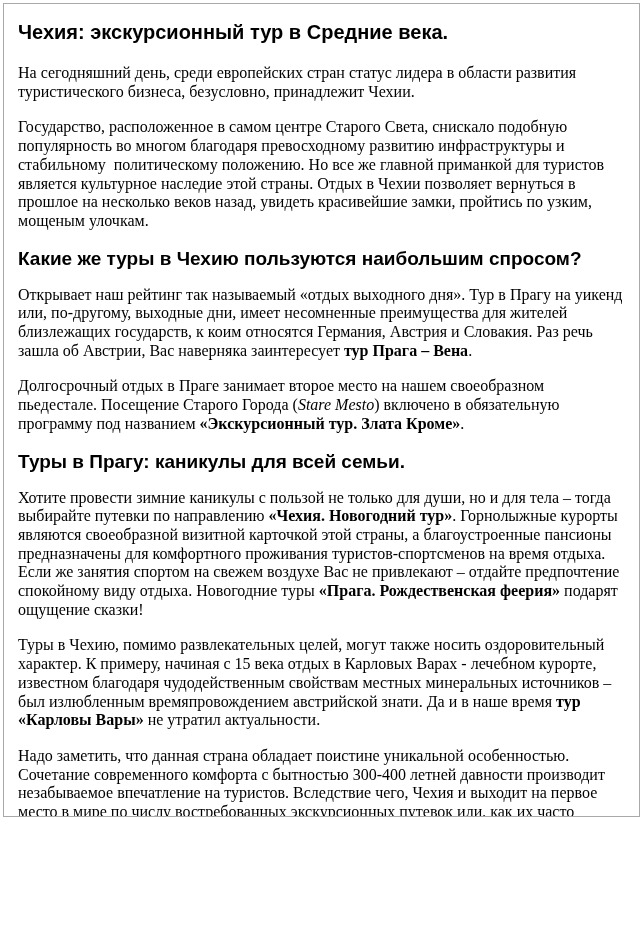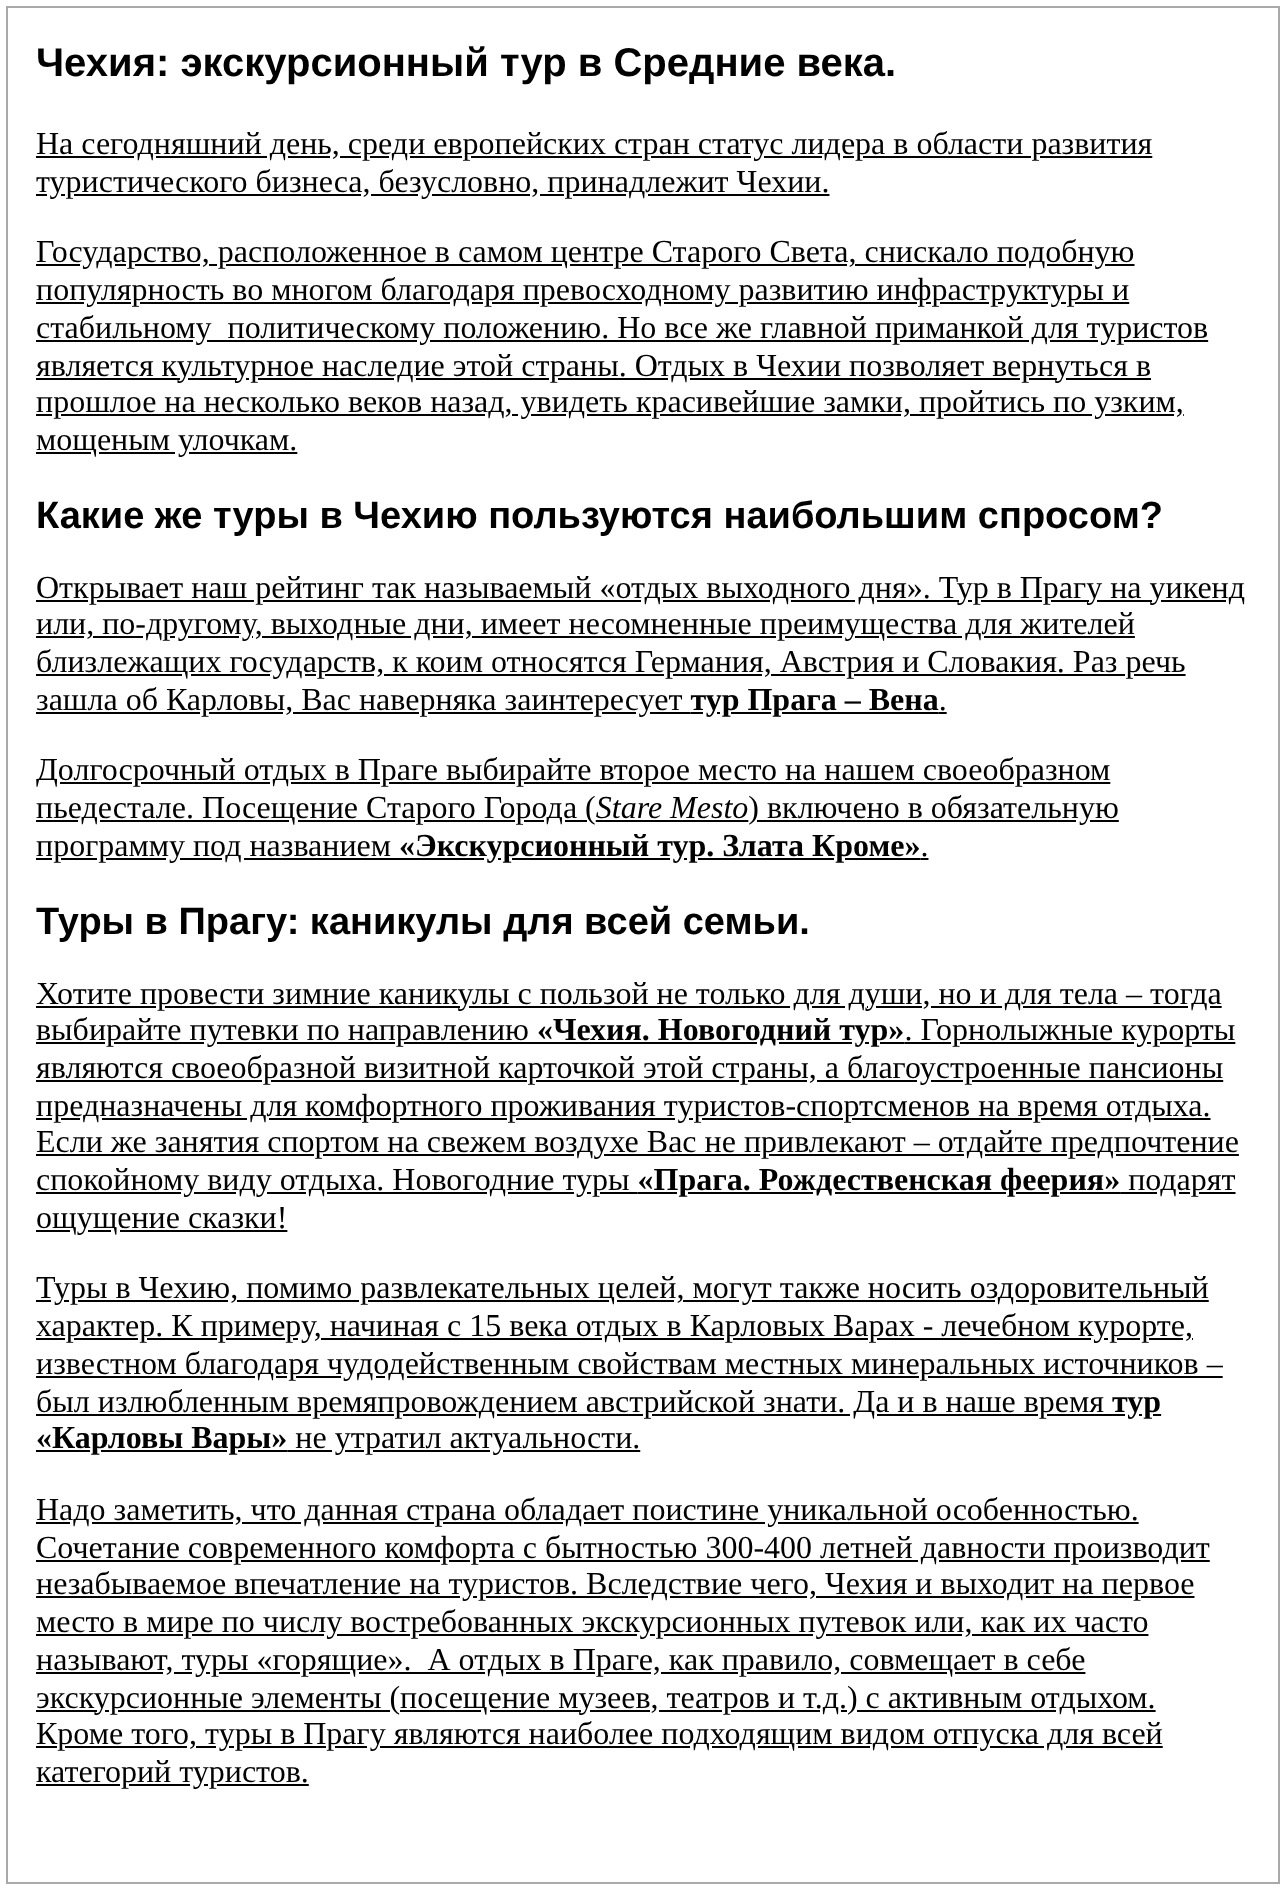--- a/index.html
+++ b/index.html
@@ -8,21 +8,21 @@
     width: 644px;
     height: 946px;
     background: #ffffff;
     overflow: hidden;
   }
   .frame {
     position: absolute;
     left: 3px;
     top: 3px;
     width: 637px;
-    height: 939px;
+    height: 814px;
     border: 1px solid #a9a9a9;
     box-sizing: border-box;
     background: #ffffff;
     overflow: hidden;
   }
   .content {
     padding: 16px 15px 0 14px;
     color: #000000;
     font-family: "Liberation Serif", serif;
     font-size: 16px;
@@ -38,42 +38,41 @@
     line-height: 24px;
     margin: 0 0 20px 0;
   }
   h2 {
     font-size: 19px;
     line-height: 22px;
     margin: 16px 0 16px 0;
   }
   p {
     margin: 0 0 17px 0;
-    text-decoration: underline;
   }
   strong { font-weight: bold; }
   em { font-style: italic; }
 </style>
 </head>
 <body>
 
 <div class="frame">
   <article class="content">
 
     <h1>Чехия: экскурсионный тур в Средние века.</h1>
 
     <p>На сегодняшний день, среди европейских стран статус лидера в области развития туристического бизнеса, безусловно, принадлежит Чехии.</p>
 
     <p>Государство, расположенное в самом центре Старого Света, снискало подобную популярность во многом благодаря превосходному развитию инфраструктуры и стабильному&nbsp; политическому положению. Но все же главной приманкой для туристов является культурное наследие этой страны. Отдых в Чехии позволяет вернуться в прошлое на несколько веков назад, увидеть красивейшие замки, пройтись по узким, мощеным улочкам.</p>
 
     <h2>Какие же туры в Чехию пользуются наибольшим спросом?</h2>
 
-    <p><span>Открывает наш рейтинг так называемый «отдых выходного дня». Тур в Прагу на уикенд или, по-другому, выходные дни, имеет несомненные преимущества для жителей близлежащих государств, к коим относятся Германия, Австрия и Словакия. Раз речь зашла об Карловы, Вас наверняка заинтересует </span><strong>тур Прага – Вена</strong><span>.</span></p>
+    <p><span>Открывает наш рейтинг так называемый «отдых выходного дня». Тур в Прагу на уикенд или, по-другому, выходные дни, имеет несомненные преимущества для жителей близлежащих государств, к коим относятся Германия, Австрия и Словакия. Раз речь зашла об Австрии, Вас наверняка заинтересует </span><strong>тур Прага – Вена</strong><span>.</span></p>
 
-    <p><span>Долгосрочный отдых в Праге выбирайте второе место на нашем своеобразном пьедестале. Посещение Старого Города (</span><em>Stare Mesto</em><span>) включено в обязательную программу под названием </span><strong>«Экскурсионный тур. Злата Кроме»</strong><span>.</span></p>
+    <p><span>Долгосрочный отдых в Праге занимает второе место на нашем своеобразном пьедестале. Посещение Старого Города (</span><em>Stare Mesto</em><span>) включено в обязательную программу под названием </span><strong>«Экскурсионный тур. Злата Кроме»</strong><span>.</span></p>
 
     <h2>Туры в Прагу: каникулы для всей семьи.</h2>
 
     <p><span>Хотите провести зимние каникулы с пользой не только для души, но и для тела – тогда выбирайте путевки по направлению </span><strong>«Чехия. Новогодний тур»</strong><span>. Горнолыжные курорты являются своеобразной визитной карточкой этой страны, а благоустроенные пансионы предназначены для комфортного проживания туристов-спортсменов на время отдыха. Если же занятия спортом на свежем воздухе Вас не привлекают – отдайте предпочтение спокойному виду отдыха. Новогодние туры </span><strong>«Прага. Рождественская феерия»</strong><span> подарят ощущение сказки!</span></p>
 
     <p><span>Туры в Чехию, помимо развлекательных целей, могут также носить оздоровительный характер. К примеру, начиная с 15 века отдых в Карловых Варах - лечебном курорте, известном благодаря чудодейственным свойствам местных минеральных источников – был излюбленным времяпровождением австрийской знати. Да и в наше время </span><strong>тур «Карловы Вары»</strong><span> не утратил актуальности.</span></p>
 
 
     <p>Надо заметить, что данная страна обладает поистине уникальной особенностью. Сочетание современного комфорта с бытностью 300-400 летней давности производит незабываемое впечатление на туристов. Вследствие чего, Чехия и выходит на первое место в мире по числу востребованных экскурсионных путевок или, как их часто называют, туры «горящие».&nbsp; А отдых в Праге, как правило, совмещает в себе экскурсионные элементы (посещение музеев, театров и т.д.) с активным отдыхом. Кроме того, туры в Прагу являются наиболее подходящим видом отпуска для всей категорий туристов.</p>
 

